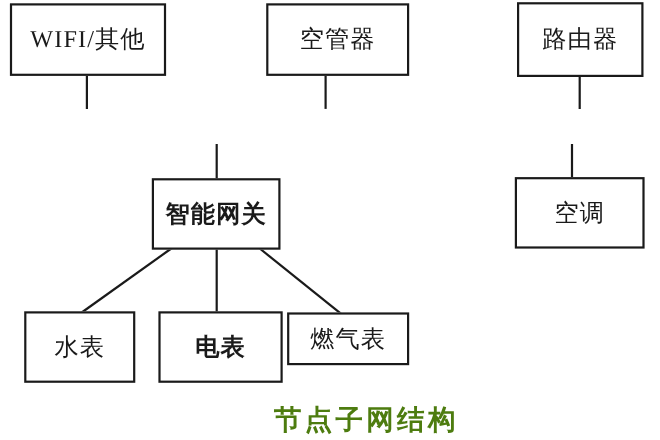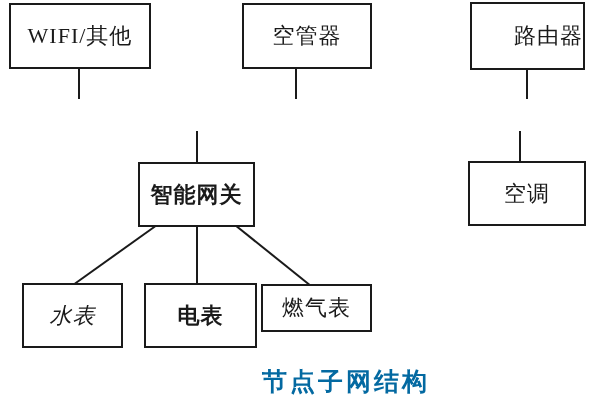--- a/index.html
+++ b/index.html
@@ -31,39 +31,39 @@
     display: flex;
     align-items: center;
     justify-content: center;
     font-size: 22px;
     letter-spacing: 1px;
     z-index: 2;
     white-space: nowrap;
   }
   .box-wifi        { left:   9px; top:   3px; width: 142px; height: 66px; }
   .box-airctrl     { left: 242px; top:   3px; width: 130px; height: 66px; }
-  .box-router      { left: 470px; top:   2px; width: 115px; height: 68px; justify-content: flex-end; }
+  .box-router      { left: 470px; top:   2px; width: 115px; height: 68px; }
   .box-bus         { left:   2px; top:  97px; width: 585px; height: 36px; border-width: 3px; }
   .box-gateway     { left: 138px; top: 162px; width: 117px; height: 65px; font-weight: bold; }
   .box-aircon      { left: 468px; top: 161px; width: 118px; height: 65px; }
-  .box-water       { left:  22px; top: 283px; width: 101px; height: 65px; font-style: italic; }
+  .box-water       { left:  22px; top: 283px; width: 101px; height: 65px; }
   .box-electric    { left: 144px; top: 283px; width: 113px; height: 65px; font-weight: bold; }
   .box-gas         { left: 261px; top: 284px; width: 111px; height: 48px; }
   .caption {
     position: absolute;
-    left: 346px;
+    left: 333px;
     top: 365px;
     transform: translateX(-50%);
     font-family: "Liberation Sans", "DejaVu Sans", sans-serif;
     font-weight: 700;
     font-size: 25px;
     letter-spacing: 3px;
     white-space: nowrap;
     z-index: 2;
-    color: #0369a1;
+    color: #4d7c0f;
   }
 </style>
 </head>
 <body>
 
 <div class="stage">
 
   <svg class="wires" viewBox="0 0 600 400" xmlns="http://www.w3.org/2000/svg">
     <line x1="79" y1="66" x2="79" y2="99"></line>
     <line x1="296" y1="67" x2="296" y2="99"></line>

